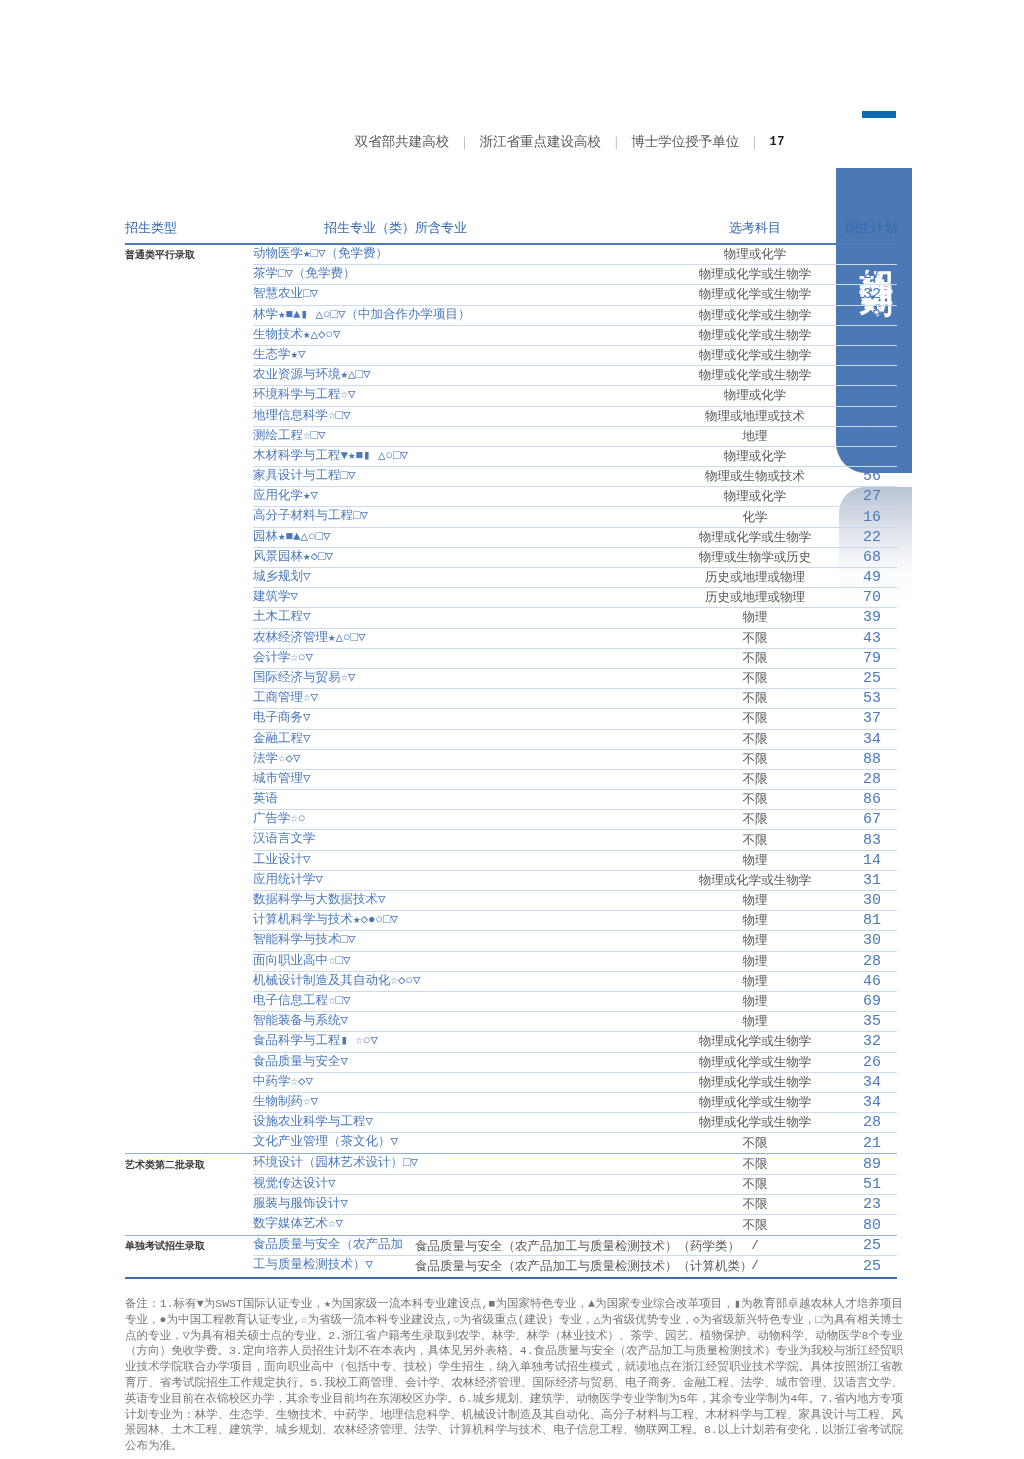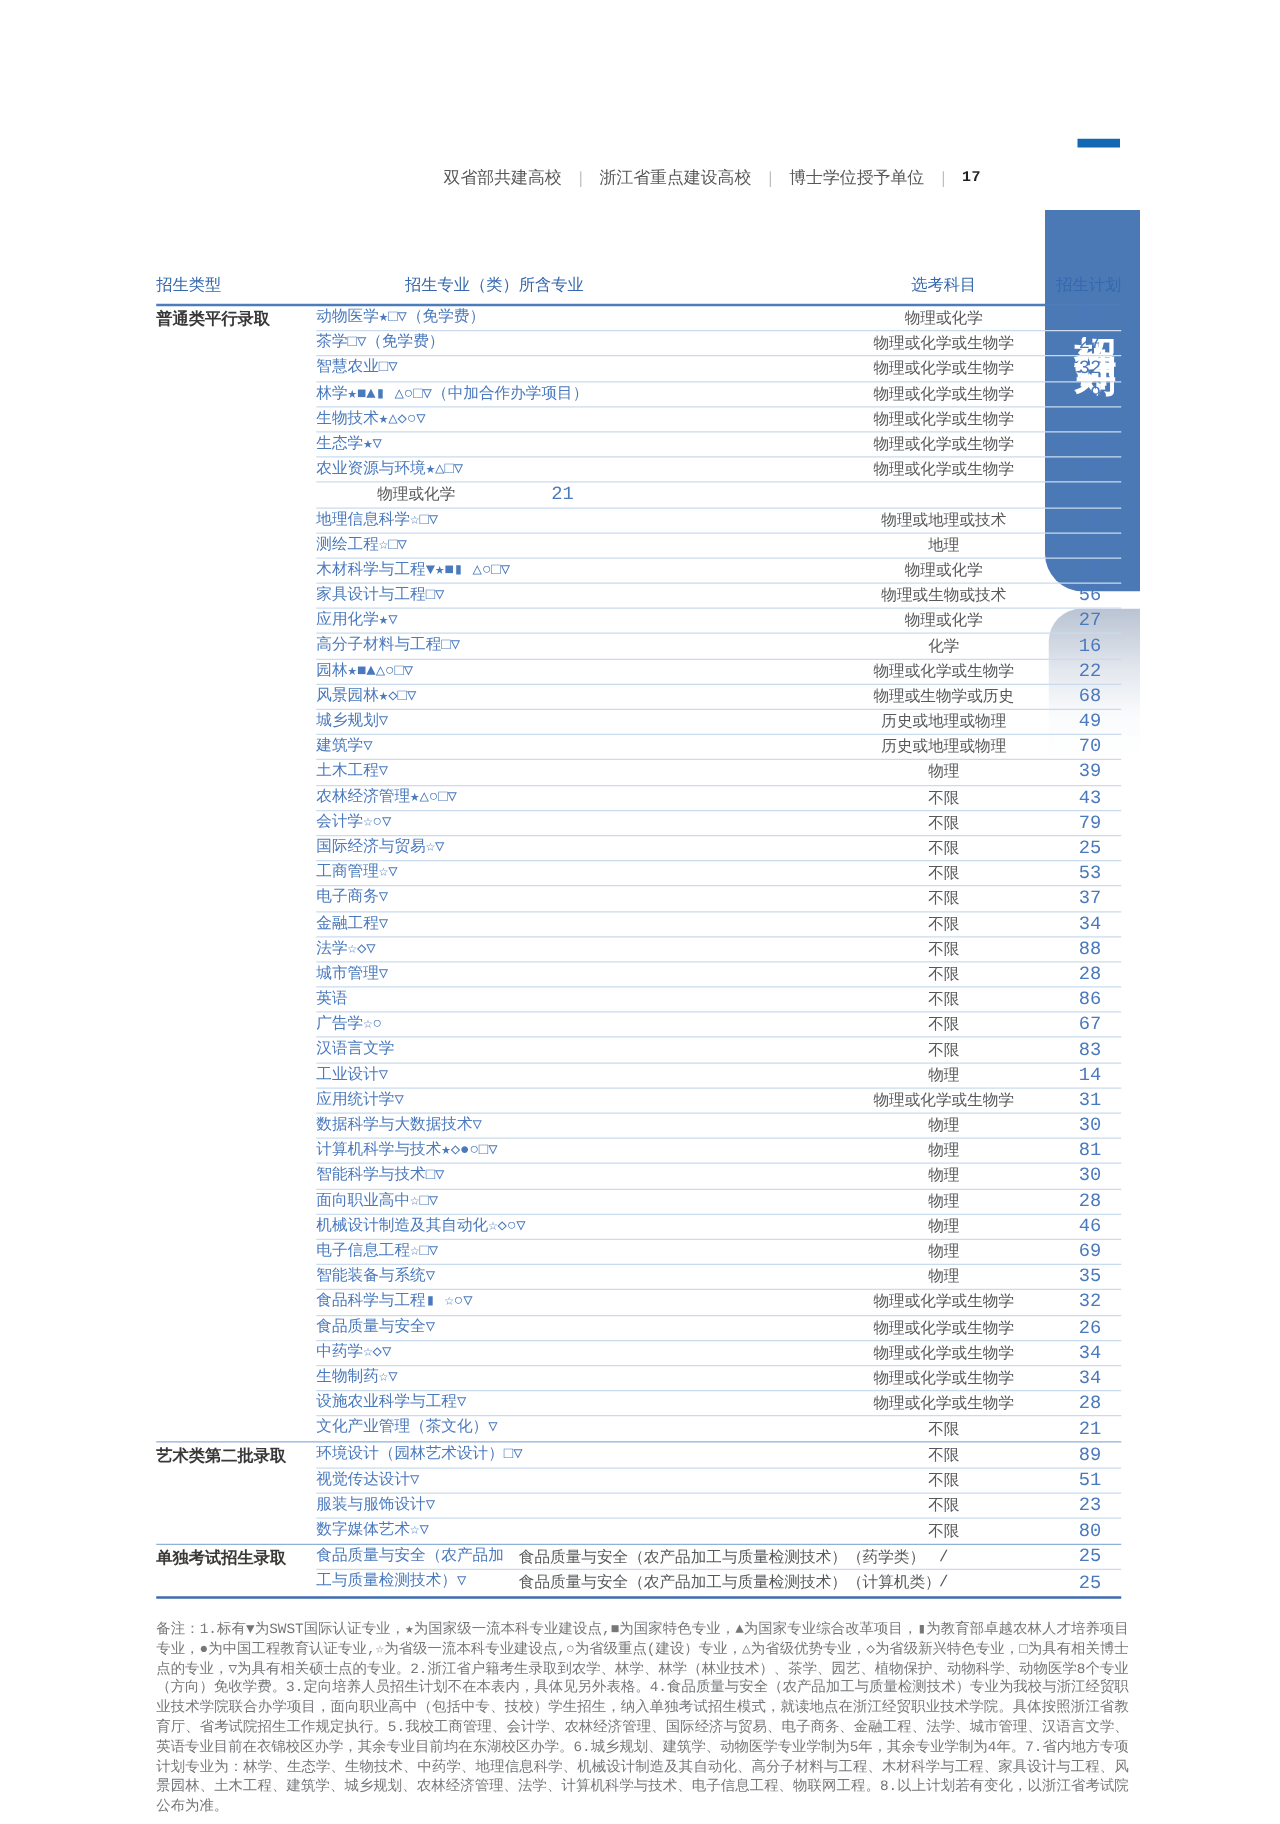--- a/index.html
+++ b/index.html
@@ -29,21 +29,21 @@
 
   
   .table { position:absolute; left:125px; top:176px; width:772px; }
   .thead { display:flex; align-items:flex-start; height:29px; box-sizing:border-box; padding-top:3px;
     border-bottom:2px solid #4d7cba; color:#3568ae; font-size:13px; }
   .th1 { width:128px; } .th2 { width:162px;text-align:right; } .th3 { flex:1; }
   .th4 { width:160px; text-align:center; } .th5 { width:62px; text-align:right; }
 
   .section.divided { border-top:1px solid #8fb0d8; }
   .row { display:flex; height:20.2px; }
-  .c1 { width:128px; display:flex; align-items:center; font-size:13px; font-weight:bold;
+  .c1 { width:128px; display:flex; align-items:center; font-size:10px; font-weight:bold;
     color:#3a3836; white-space:nowrap; }
   .rest { flex:1; display:flex; align-items:center; height:100%; box-sizing:border-box;
     border-bottom:1px solid #cadbee; }
   .rest.nosep { border-bottom:none; }
   .c23 { flex:1; position:relative; display:flex; align-items:flex-start; height:100%; }
   .major { color:#4a79bd; font-size:12.5px; white-space:nowrap; }
   .included { position:absolute; left:162px; top:50%; transform:translateY(-50%);
     color:#57585a; font-size:12.5px; white-space:nowrap; }
   .c4 { width:160px; text-align:center; color:#57585a; font-size:12.5px; }
   .c5 { width:62px; text-align:right; color:#4a79bd; font-size:15px; box-sizing:border-box; padding-right:16px; }
@@ -152,20 +152,23 @@
               <div class="c23">
                 <span class="major">农业资源与环境★△□▽</span>
               </div>
               <div class="c4">物理或化学或生物学</div>
               <div class="c5">28</div>
             </div>
           </div>
           <div class="row">
             <div class="c1"></div>
             <div class="rest">
+              <div class="c23">
+                <span class="major">环境科学与工程☆▽</span>
+              </div>
               <div class="c4">物理或化学</div>
               <div class="c5">21</div>
             </div>
           </div>
           <div class="row">
             <div class="c1"></div>
             <div class="rest">
               <div class="c23">
                 <span class="major">地理信息科学☆□▽</span>
               </div>

